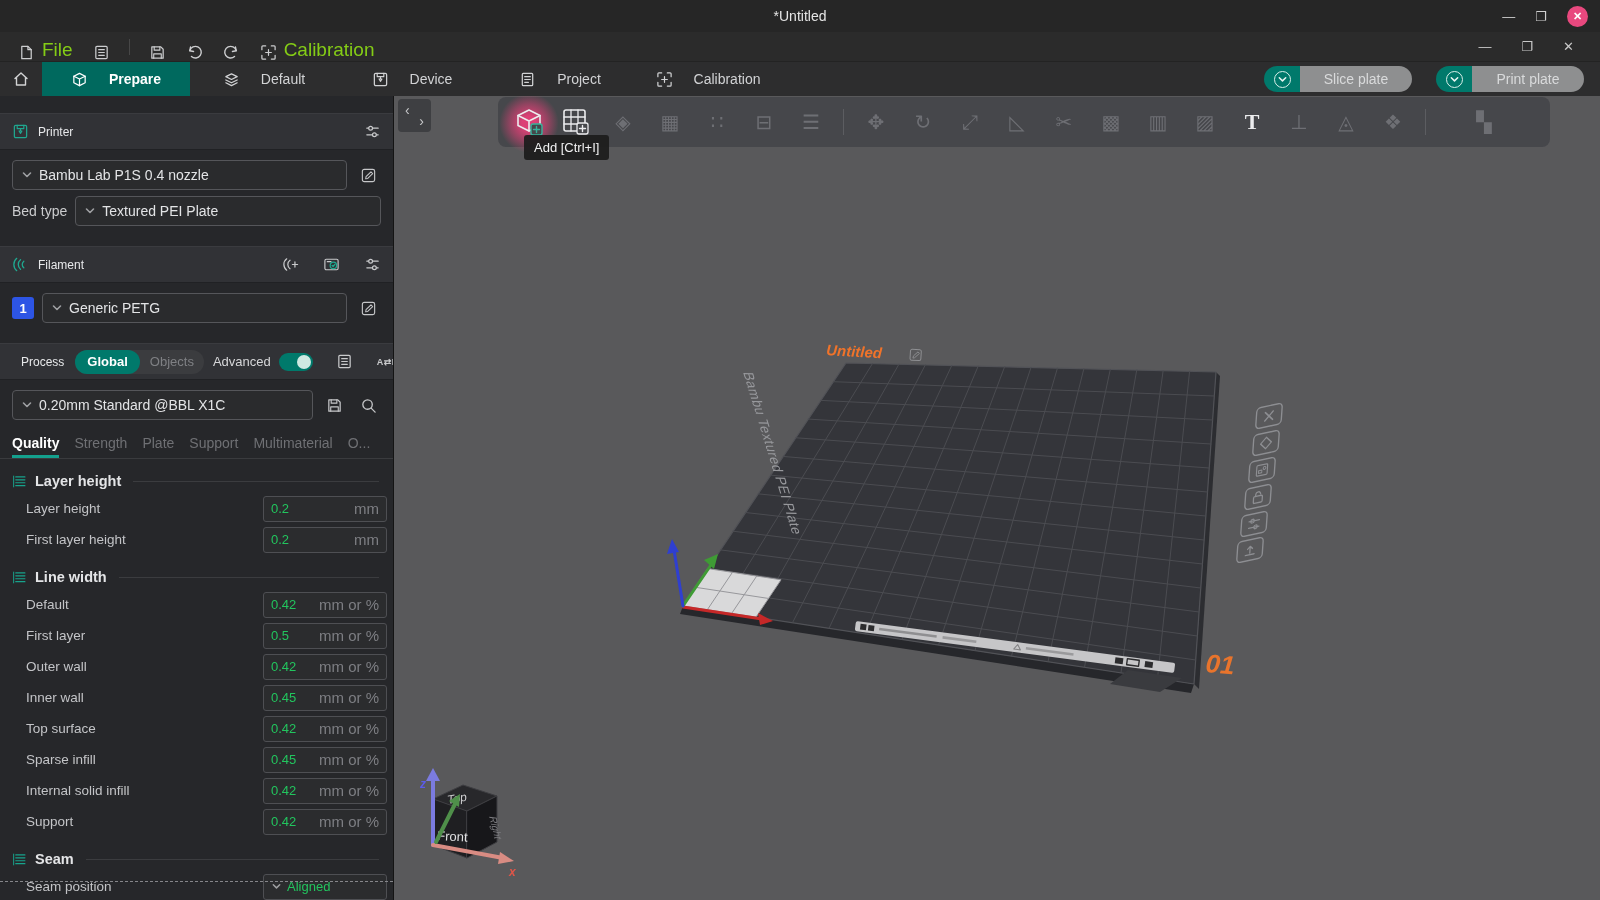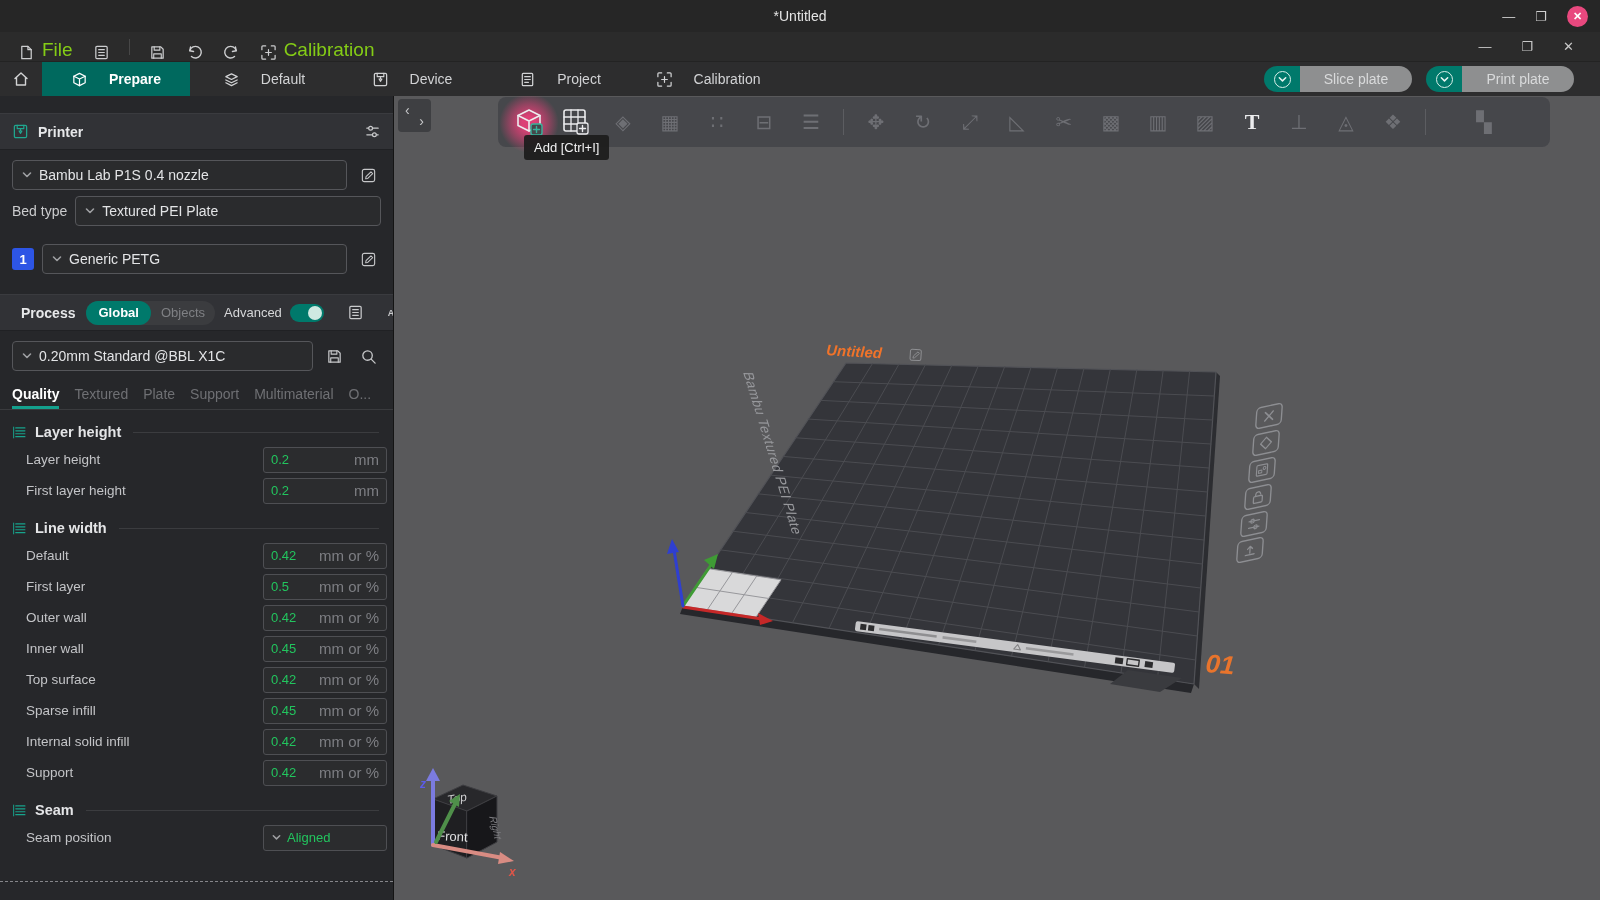--- a/index.html
+++ b/index.html
@@ -21,33 +21,33 @@
 .mdiv{width:1px;height:16px;background:#474747;margin:0 9px}
 .win-controls{margin-left:auto;display:flex;gap:30px;color:#c9c9c9;font-size:13px;padding-right:18px;align-items:center}
 
 
 .tabbar{height:34px;background:#2d2d2e;display:flex;align-items:stretch}
 .home-btn{width:42px;display:flex;align-items:center;justify-content:center;color:#d2d3d4}
 .home-btn svg{width:18px;height:18px}
 .tab{display:flex;align-items:center;justify-content:center;gap:21px;width:148px;font-size:14px;color:#d2d3d5}
 .tab svg{width:17px;height:17px}
 .tab.active{background:#00695e;color:#fff;font-weight:bold}
-.tab-actions{margin-left:auto;display:flex;align-items:center;gap:14px;padding-right:26px}
+.tab-actions{margin-left:auto;display:flex;align-items:center;gap:24px;padding-right:16px}
 .split-btn{display:flex;height:26px}
 .split-chev{width:36px;background:#00796b;border-radius:13px 0 0 13px;display:flex;align-items:center;justify-content:center}
 .split-chev .circ{width:17px;height:17px;border:1.4px solid #d8efe9;border-radius:50%;display:flex;align-items:center;justify-content:center;color:#eaf6f3}
 .split-chev svg{width:11px;height:11px}
 .split-label{background:#8e8f90;color:#d9dadb;border-radius:0 13px 13px 0;display:flex;align-items:center;justify-content:center;padding:0 10px;font-size:14px;min-width:112px}
 
 
 .main{display:flex;height:804px}
 .sidebar{width:394px;background:#26272a;border-right:1px solid #141414;position:relative;display:flex;flex-direction:column;overflow:hidden}
 .sect-head{height:37px;background:#313236;display:flex;align-items:center;padding:0 12px;gap:9px;margin-top:12px;border-top:1px solid #3a3b3f;border-bottom:1px solid #202124;flex-shrink:0}
 .sidebar>.sect-head:first-child{margin-top:17px}
-.sect-title{font-weight:bold;font-size:14px;color:#e7e8ea}
+.sect-title{font-weight:normal;font-size:12px;color:#e7e8ea}
 .sect-icons{margin-left:auto;display:flex;gap:24px;align-items:center;color:#c9cacc}
 .sect-icons svg,.sect-head>svg{width:17px;height:17px}
 .teal{color:#1fa890}
 .pad{padding:10px 12px 2px;flex-shrink:0}
 .row{display:flex;align-items:center;gap:8px;margin-bottom:6px}
 .combo{height:30px;border:1px solid #55565a;border-radius:4px;display:flex;align-items:center;padding:0 8px;gap:6px;background:#2a2b2d;font-size:14px;color:#e3e4e6;flex:1;min-width:0}
 .combo svg{width:12px;height:12px;color:#9fa0a3;flex-shrink:0}
 .combo span{white-space:nowrap;overflow:hidden}
 .iconbtn{width:26px;height:26px;display:flex;align-items:center;justify-content:center;color:#c6c7c9;flex-shrink:0}
 .iconbtn svg{width:17px;height:17px}
@@ -356,20 +356,37 @@
         <span class="bed-label">Bed type</span>
         <div class="combo">
           <svg>
               <use href="#i-chev"></use>
             </svg>
           <span>Textured PEI Plate</span>
         </div>
       </div>
     </div>
 
+    <div class="sect-head">
+      <svg class="teal">
+          <use href="#i-spool"></use>
+        </svg>
+      <span class="sect-title">Filament</span>
+      <div class="sect-icons">
+        <svg>
+            <use href="#i-spooladd"></use>
+          </svg>
+        <svg>
+            <use href="#i-ams"></use>
+          </svg>
+        <svg>
+            <use href="#i-sliders"></use>
+          </svg>
+      </div>
+    </div>
     <div class="pad">
       <div class="row">
         <span class="badge">1</span>
         <div class="combo">
           <svg>
               <use href="#i-chev"></use>
             </svg>
           <span>Generic PETG</span>
         </div>
         <div class="iconbtn">
@@ -416,21 +433,21 @@
         <div class="iconbtn">
           <svg>
               <use href="#i-search"></use>
             </svg>
         </div>
       </div>
     </div>
 
     <div class="ptabs">
       <span class="ptab active">Quality</span>
-      <span class="ptab">Textured</span>
+      <span class="ptab">Strength</span>
       <span class="ptab">Plate</span>
       <span class="ptab">Support</span>
       <span class="ptab">Multimaterial</span>
       <span class="ptab">O...</span>
     </div>
 
     <div class="params">
         <div class="group-head">
           <svg viewBox="0 0 18 18">
             <use href="#i-glines"></use>

